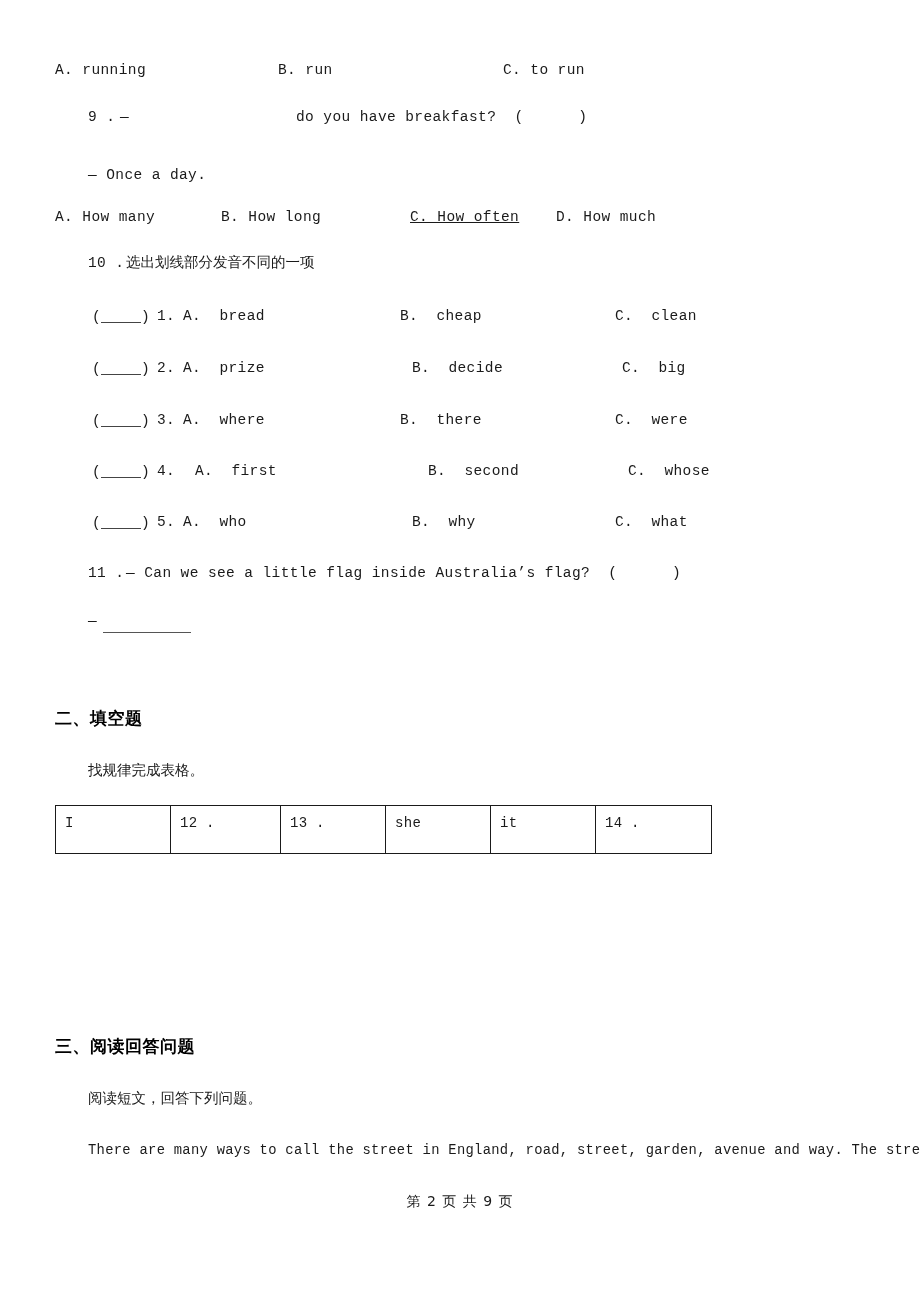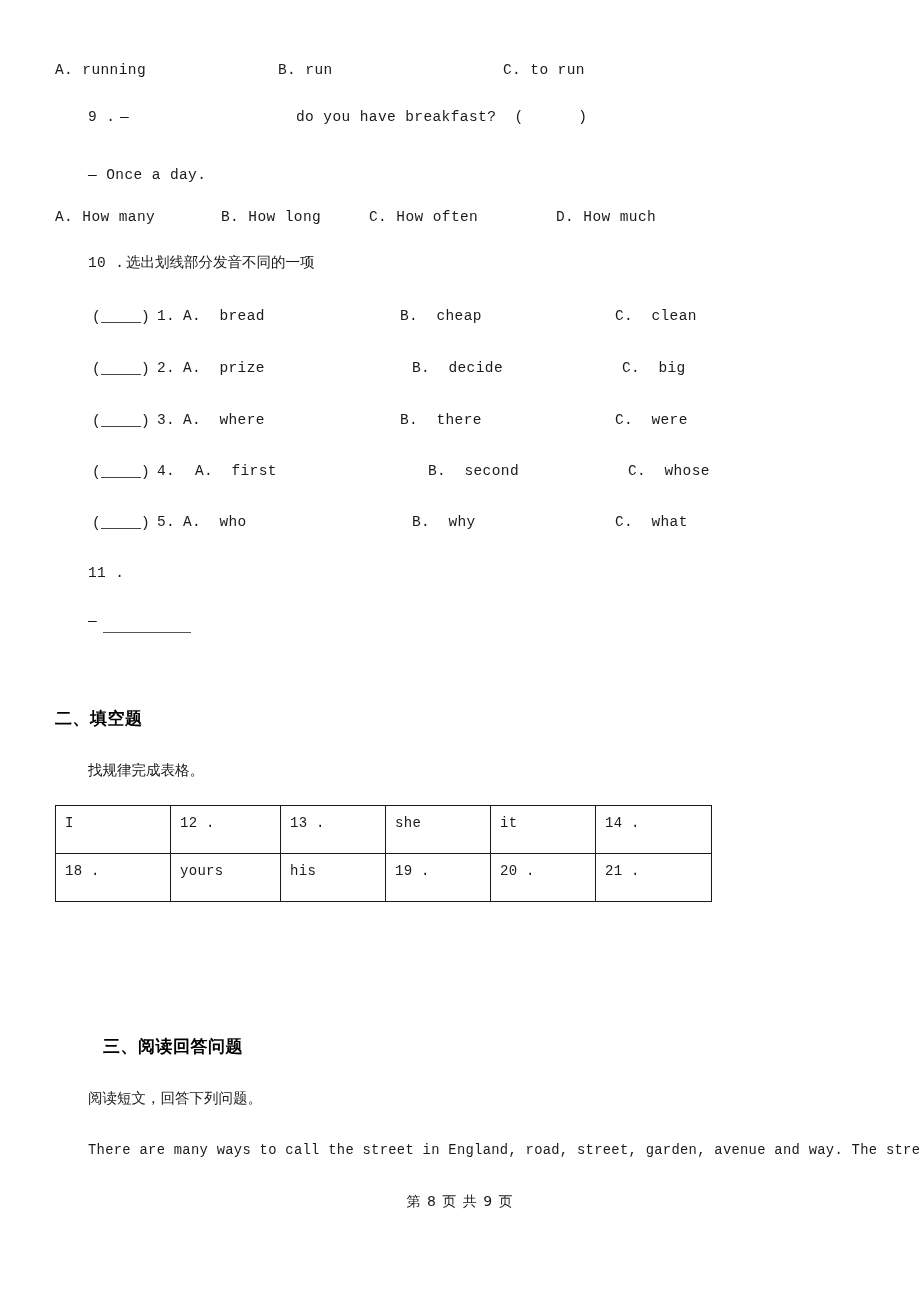--- a/index.html
+++ b/index.html
@@ -127,21 +127,21 @@
 
   <span class="abs eng" style="left:88px; top:110px;">9 .</span>
   <span class="abs eng" style="left:120px; top:110px;">—</span>
   <span class="abs eng" style="left:296px; top:110px;">do you have breakfast?  (      )</span>
 
   <span class="abs eng" style="left:88px; top:168px;">— Once a day.</span>
 
   <div class="optrow" style="top:209px;">
     <span class="opt eng" style="left:55px;">A. How many</span>
     <span class="opt eng" style="left:221px;">B. How long</span>
-    <span class="opt eng" style="left:369px;">C. How often</span>
+    <span class="opt eng" style="left:410px;text-decoration:underline;">C. How often</span>
     <span class="opt eng" style="left:556px;text-align:center;">D. How much</span>
   </div>
 
   <span class="abs eng" style="left:88px; top:256px;">10 .</span>
   <span class="abs cn" style="left:126px; top:255px;">选出划线部分发音不同的一项</span>
 
   <div class="optrow" style="top:308px;">
     <span class="opt eng" style="left:92px;"><span>(</span><span class="blank-u" style="width:40px;"></span><span>)</span></span>
     <span class="opt eng" style="left:157px;">1.</span>
     <span class="opt eng" style="left:183px;">A.  bread</span>
@@ -175,20 +175,21 @@
 
   <div class="optrow" style="top:514px;">
     <span class="opt eng" style="left:92px;"><span>(</span><span class="blank-u" style="width:40px;"></span><span>)</span></span>
     <span class="opt eng" style="left:157px;">5.</span>
     <span class="opt eng" style="left:183px;">A.  who</span>
     <span class="opt eng" style="left:412px;">B.  why</span>
     <span class="opt eng" style="left:615px;">C.  what</span>
   </div>
 
   <span class="abs eng" style="left:88px; top:566px;">11 .</span>
+  <span class="abs eng" style="left:126px; top:566px;">— Can we see a little flag inside Australia’s flag?  (      )</span>
 
   <span class="abs eng" style="left:88px; top:614px;">—</span>
   <div class="answer-rule" style="left:103px; top:632px; width:88px;"></div>
 
 
   <span class="abs cn-head" style="left:55px; top:710px;">二、填空题</span>
   <span class="abs cn" style="left:88px; top:763px;">找规律完成表格。</span>
 
   <table class="grid" style="left:55px; top:805px; width:656px;">
     <colgroup>
@@ -201,30 +202,22 @@
     </colgroup>
     <tbody>
       <tr>
         <td>I</td>
         <td>12 .</td>
         <td>13 .</td>
         <td>she</td>
         <td>it</td>
         <td>14 .</td>
       </tr>
-      <tr>
-        <td>18 .</td>
-        <td>yours</td>
-        <td>his</td>
-        <td>19 .</td>
-        <td>20 .</td>
-        <td>21 .</td>
-      </tr>
     </tbody>
   </table>
 
-  <span class="abs cn-head" style="left:55px; top:1038px;margin-left:48px;">三、阅读回答问题</span>
+  <span class="abs cn-head" style="left:55px; top:1038px;">三、阅读回答问题</span>
   <span class="abs cn" style="left:88px; top:1091px;">阅读短文，回答下列问题。</span>
   <span class="abs eng-sm" style="left:88px; top:1144px;">There are many ways to call the street in England, road, street, garden, avenue and way. The streets</span>
 
-  <div class="footer" style="top:1193px;">第 8 页 共 9 页</div>
+  <div class="footer" style="top:1193px;">第 2 页 共 9 页</div>
 
 </div>
 
 </body></html>

